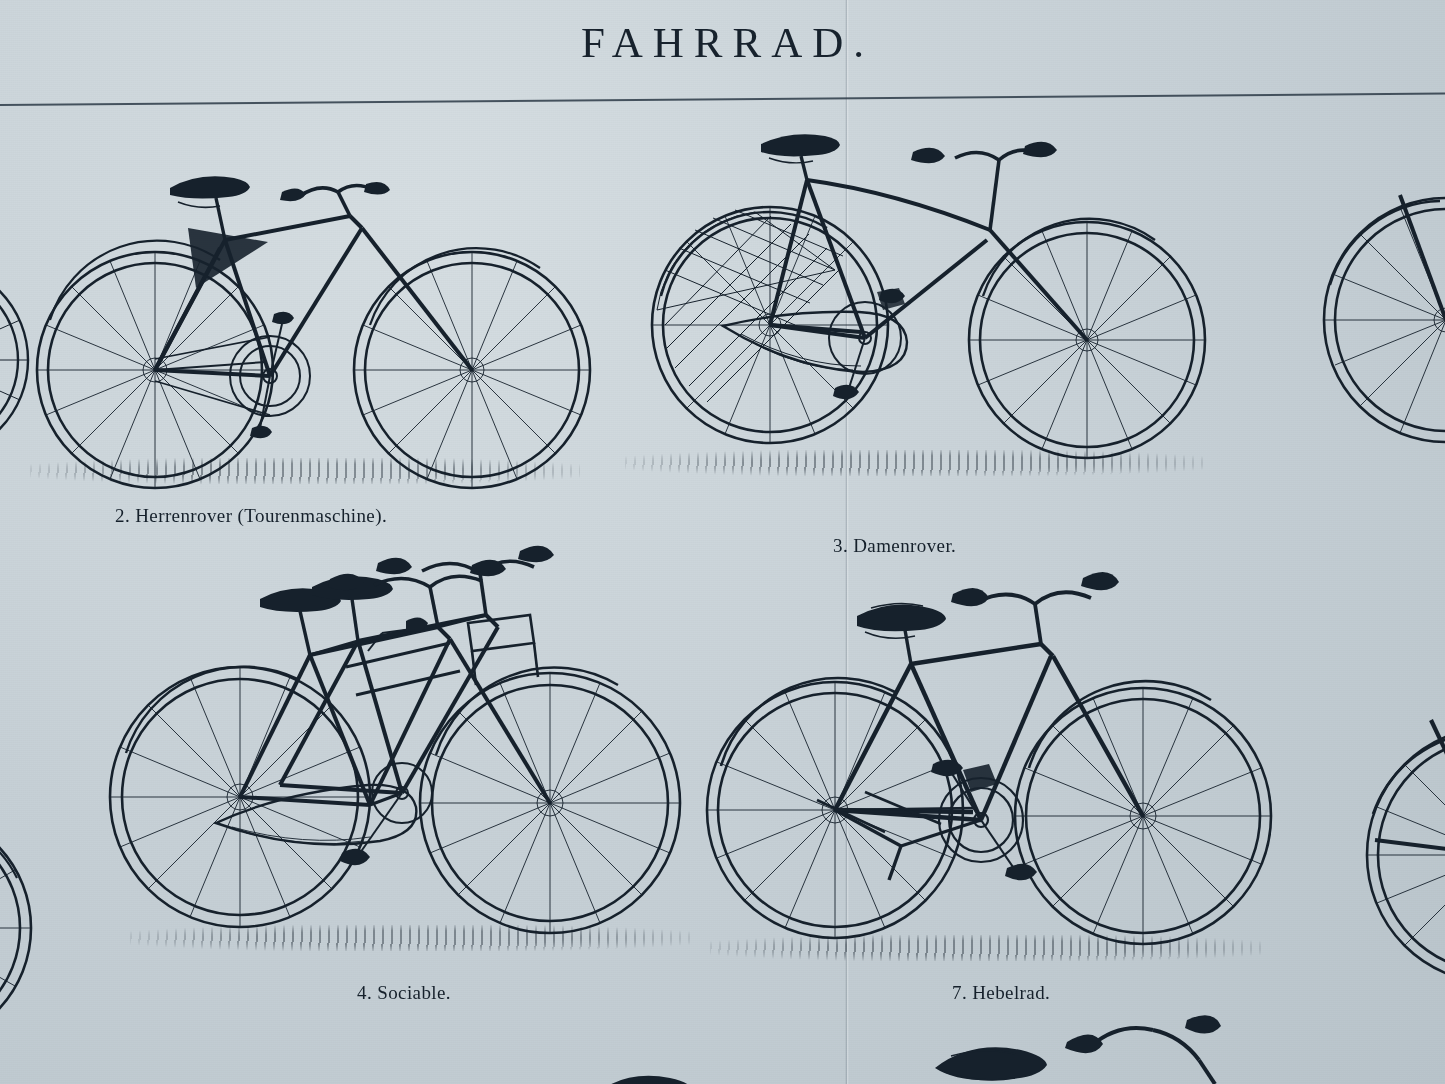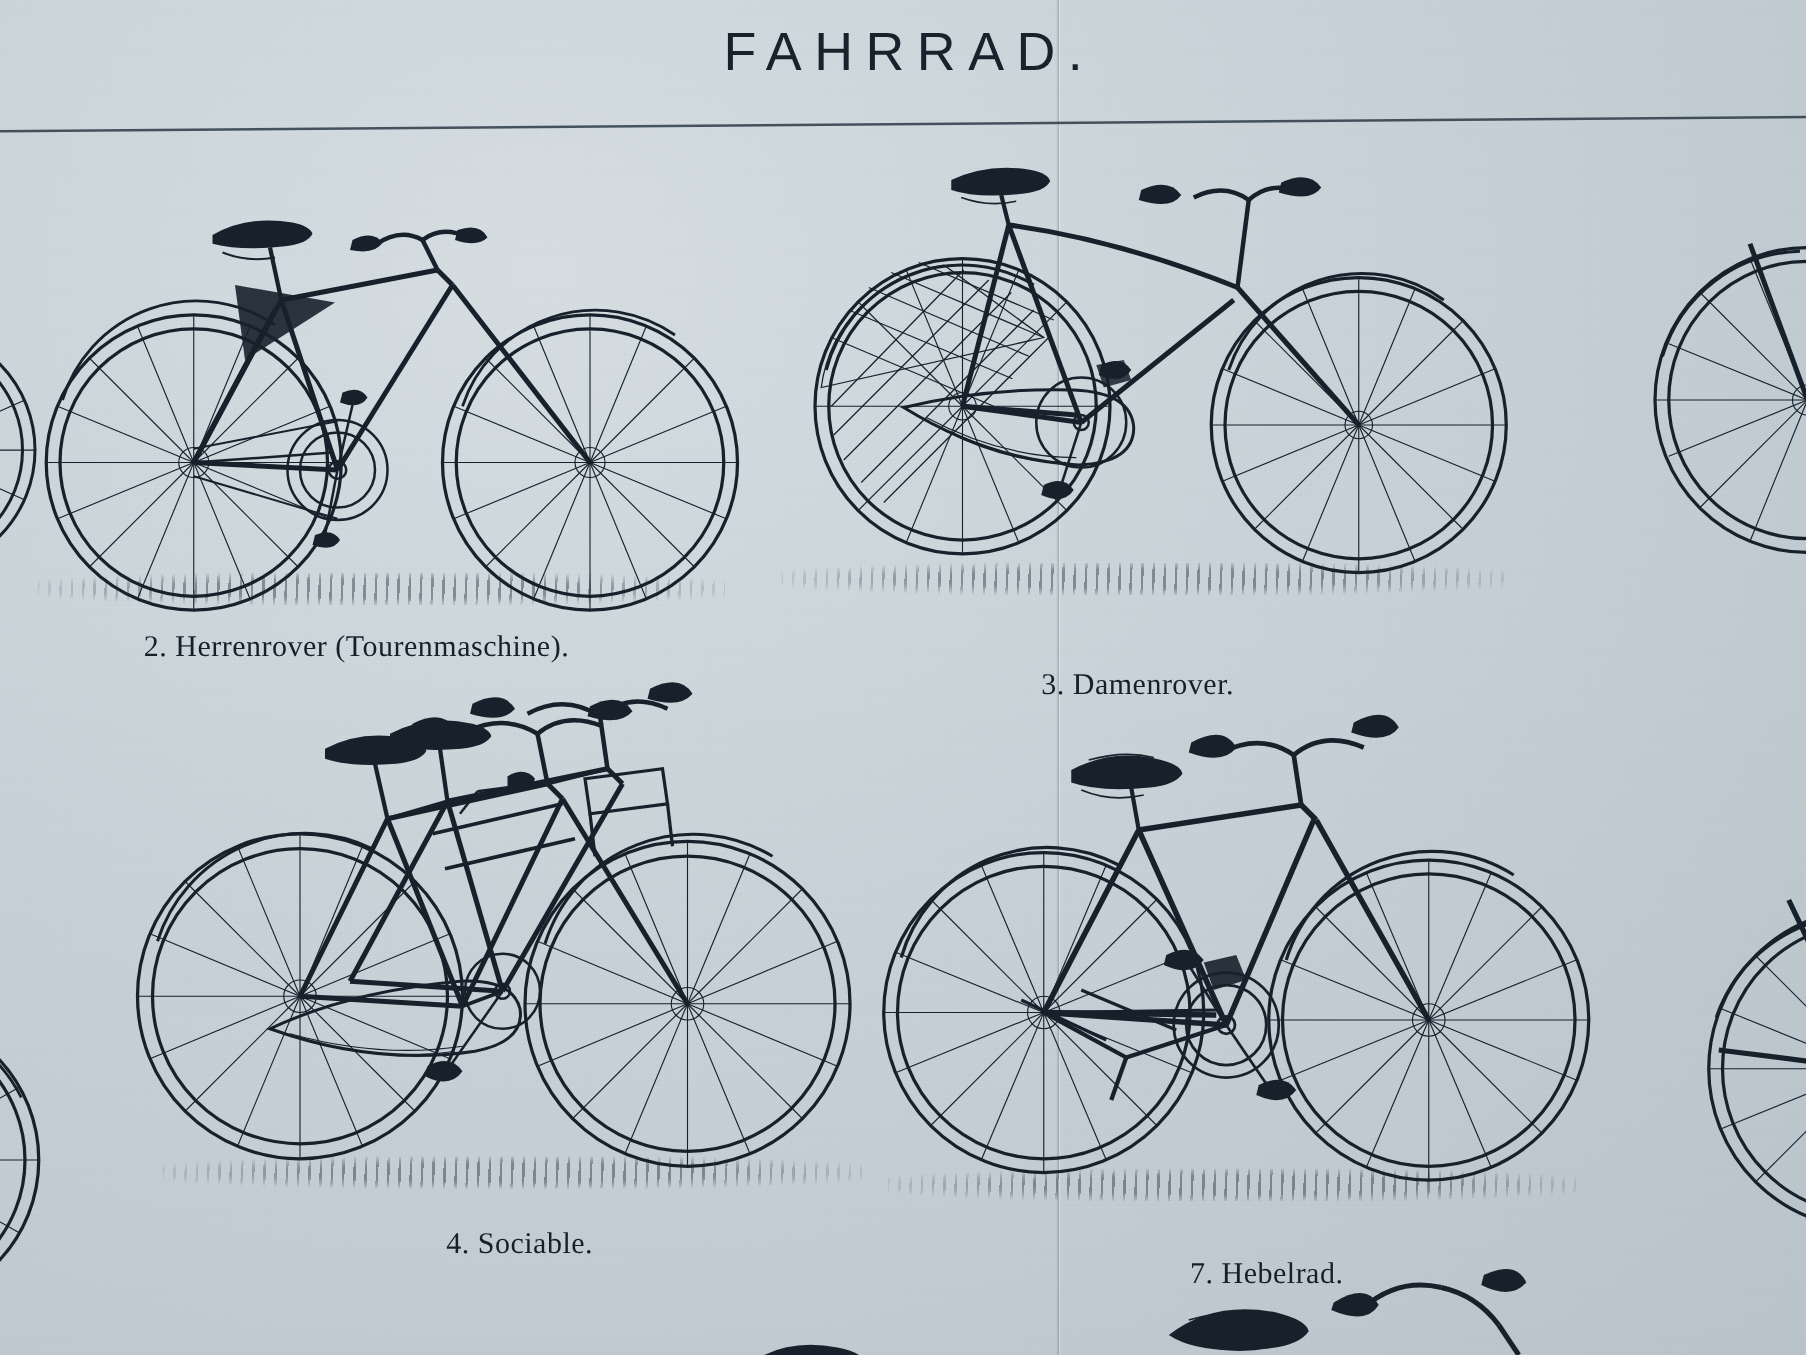--- a/index.html
+++ b/index.html
@@ -37,39 +37,39 @@
     pointer-events: none;
   }
 
   .plate-title {
     position: absolute;
     left: 0; right: 0;
     top: 18px;
     text-align: center;
     font-size: 43px;
     letter-spacing: 10px;
-    font-family: Liberation Sans, sans-serif;
+    font-family: Liberation Serif, serif;
     color: #17222d;
     text-indent: 10px;
   }
   .rule {
     position: absolute;
     left: -6px;
     top: 104px;
     width: 1460px;
     height: 2px;
     background: #2b3946;
     transform: rotate(-0.45deg);
     transform-origin: left center;
     opacity: .85;
   }
 
   .caption {
     position: absolute;
-    font-size: 24px;
+    font-size: 19px;
     letter-spacing: .4px;
     color: #15202b;
     white-space: nowrap;
   }
 
   .figure {
     position: absolute;
   }
   .figure svg { display: block; overflow: visible; }
 
@@ -635,21 +635,21 @@
 
       <path class="ink-fill" d="M258 210 l26 -6 l8 20 l-26 8 z" opacity=".9"></path>
 
       <g class="ink" stroke-width="2.4">
         <path d="M130 250 L270 248"></path>
       </g>
     </svg>
     <div class="ground" style="position:absolute; left:5px; top:375px; width:555px;"></div>
   </div>
 
-  <div class="caption" style="left:952px; top:1006px;">7. Hebelrad.</div>
+  <div class="caption" style="left:952px; top:982px;">7. Hebelrad.</div>
 
   <div class="figure" style="left:1335px; top:690px;">
     <svg width="200" height="320" viewBox="0 0 200 320" aria-hidden="true">
       <g class="ink" stroke-width="2.6">
         <circle cx="160" cy="165" r="128"></circle>
         <circle cx="160" cy="165" r="117"></circle>
       </g>
       <g class="ink" stroke-width=".9">
         <circle cx="160" cy="165" r="13"></circle>
         <line x1="160" y1="165" x2="32" y2="165"></line>

